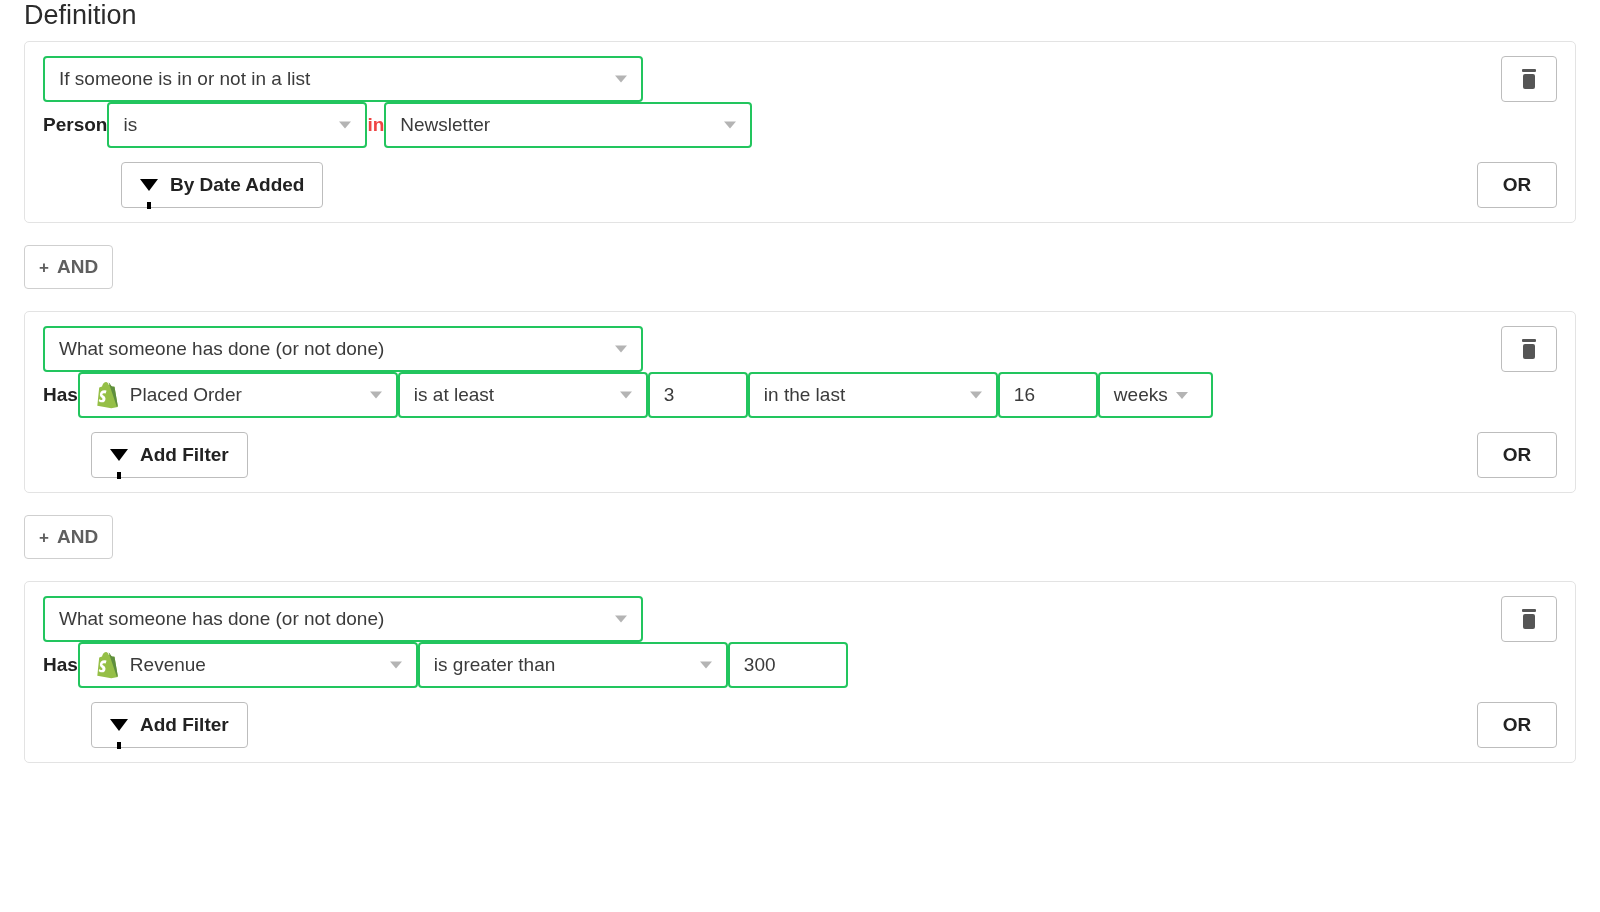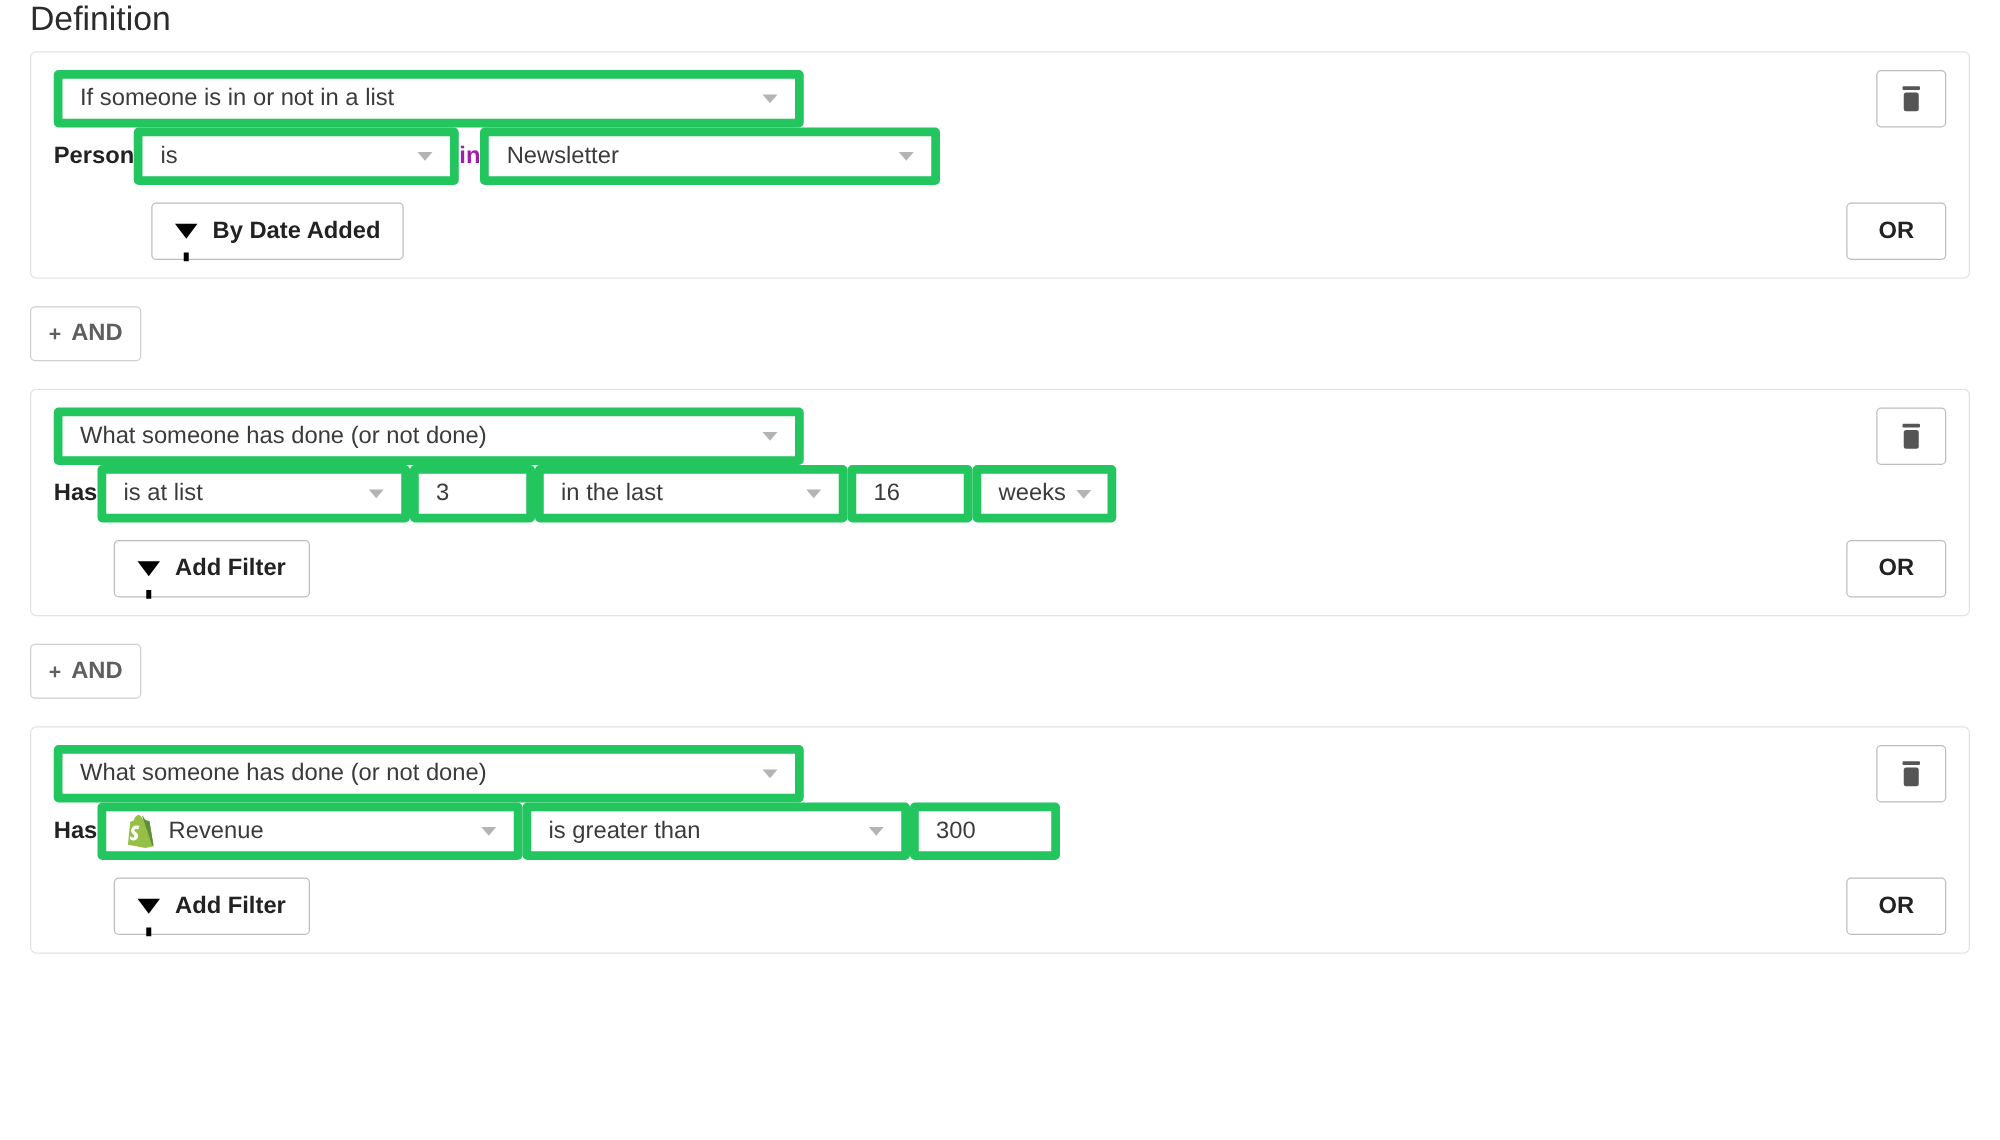--- a/index.html
+++ b/index.html
@@ -23,21 +23,21 @@
     background: #fff;
     position: relative;
   }
   .row {
     display: flex;
     align-items: center;
     gap: 0;
     flex-wrap: wrap;
   }
   .select-box, .num-input {
-    border: 7px solid #22c55e;
+    border: 2px solid #22c55e;
     border-radius: 4px;
     background: #fff;
     height: 46px;
     display: inline-flex;
     align-items: center;
     padding: 0 14px;
     font-size: 19px;
     color: #3b3b3b;
     position: relative;
     cursor: pointer;
@@ -54,21 +54,21 @@
     top: 50%;
     transform: translateY(-50%);
   }
   .select-box .caret-inline { margin-left: 8px; }
   .num-input { cursor: text; }
   .label-strong {
     font-weight: 700;
     color: #222;
     font-size: 19px;
   }
-  .label-plain { font-size: 19px; color: #a21caf; font-weight: 600; }
+  .label-plain { font-size: 19px; color: #ef4444; font-weight: 600; }
   .btn {
     border: 1px solid #bdbdbd;
     border-radius: 4px;
     background: #fff;
     height: 46px;
     display: inline-flex;
     align-items: center;
     justify-content: center;
     padding: 0 18px;
     font-size: 19px;
@@ -234,22 +234,33 @@
       <span>What someone has done (or not done)</span>
       <span class="caret"></span>
     </div>
     <div class="trash-btn">
       <span class="trash-icon"></span>
     </div>
   </div>
 
   <div class="row">
     <span class="label-strong">Has</span>
+    <div class="select-box w-320">
+      <span class="shopify-icon">
+        <svg viewBox="0 0 24 26">
+            <path fill="#95BF47" d="M19 5.5c0-.1-.1-.2-.2-.2l-2.2-.2s-1.5-1.5-1.6-1.6c-.2-.2-.5-.1-.6-.1l-.8.2C13.2 2.5 12.5 1 11 1 9 1 7.8 3.4 7.4 5.1l-2 .6c-.6.2-.6.2-.7.8L3 23l13 2.4 6.1-1.3L19 5.5z"></path>
+            <path fill="#5E8E3E" d="M16.6 3.5c-.2-.2-.5-.1-.6-.1l-.8.2c-.3-.9-.8-1.9-1.7-2.3l7.7 22.8L22 23 19 5.5c0-.1-.1-.2-.2-.2l-2.2-.2s-1.5-1.5-1.6-1.6z"></path>
+            <path fill="#fff" d="M11.5 9.3l-.8 2.4s-.7-.4-1.6-.4c-1.3 0-1.4.8-1.4 1 0 1.1 2.9 1.5 2.9 4.1 0 2.1-1.3 3.4-3.1 3.4-2.1 0-3.2-1.3-3.2-1.3l.6-1.9s1.1 1 2 1c.6 0 .9-.5.9-.9 0-1.5-2.4-1.6-2.4-4 0-2 1.4-4 4.4-4 .9 0 1.7.3 1.7.3z"></path>
+          </svg>
+      </span>
+      <span style="margin-left:10px;">Placed Order</span>
+      <span class="caret"></span>
+    </div>
     <div class="select-box w-250">
-      <span>is at list</span>
+      <span>is at least</span>
       <span class="caret"></span>
     </div>
     <div class="num-input w-100n">
       <span>3</span>
     </div>
     <div class="select-box w-250">
       <span>in the last</span>
       <span class="caret"></span>
     </div>
     <div class="num-input w-100n">

